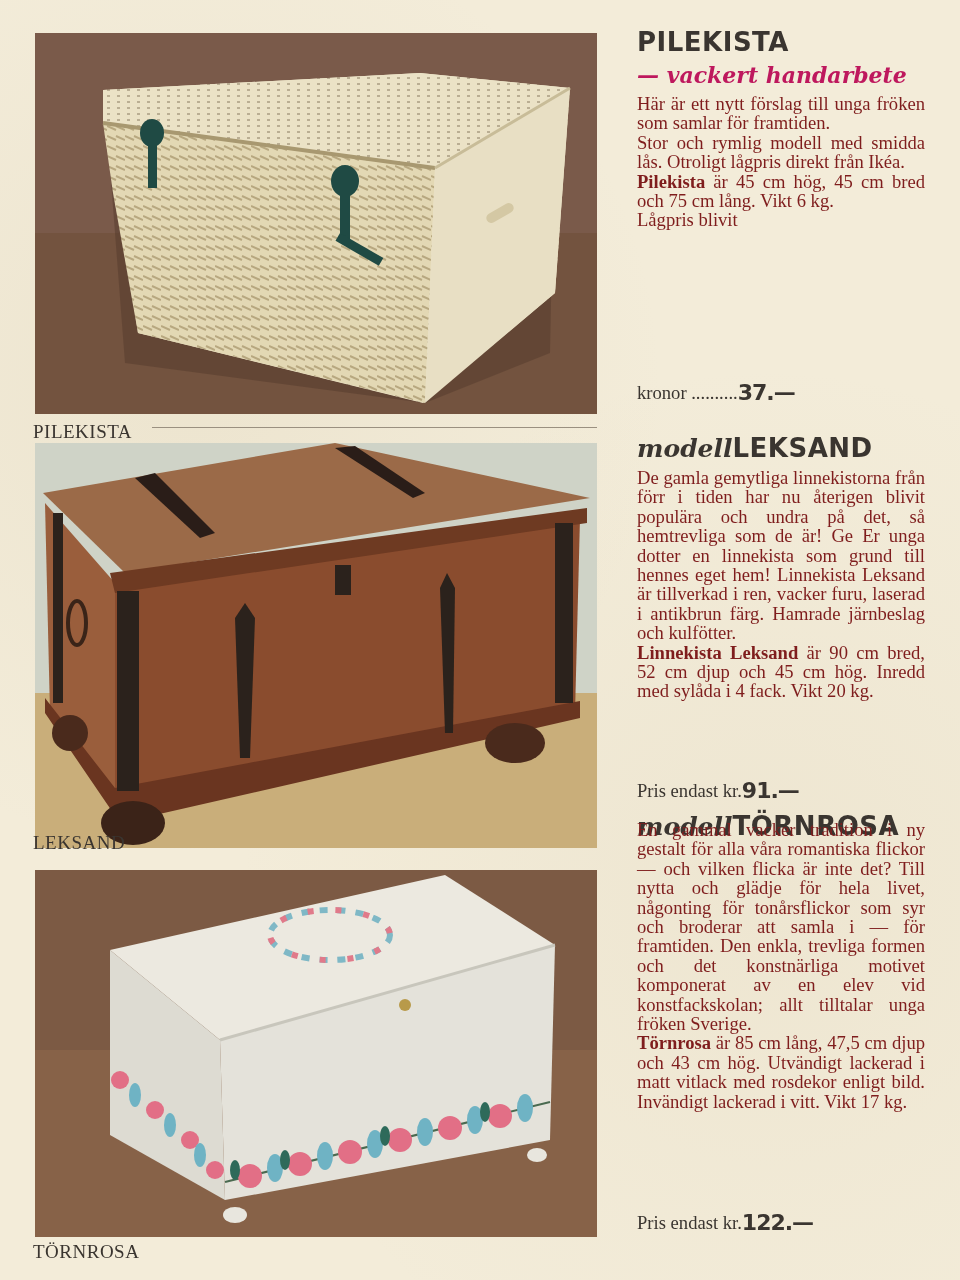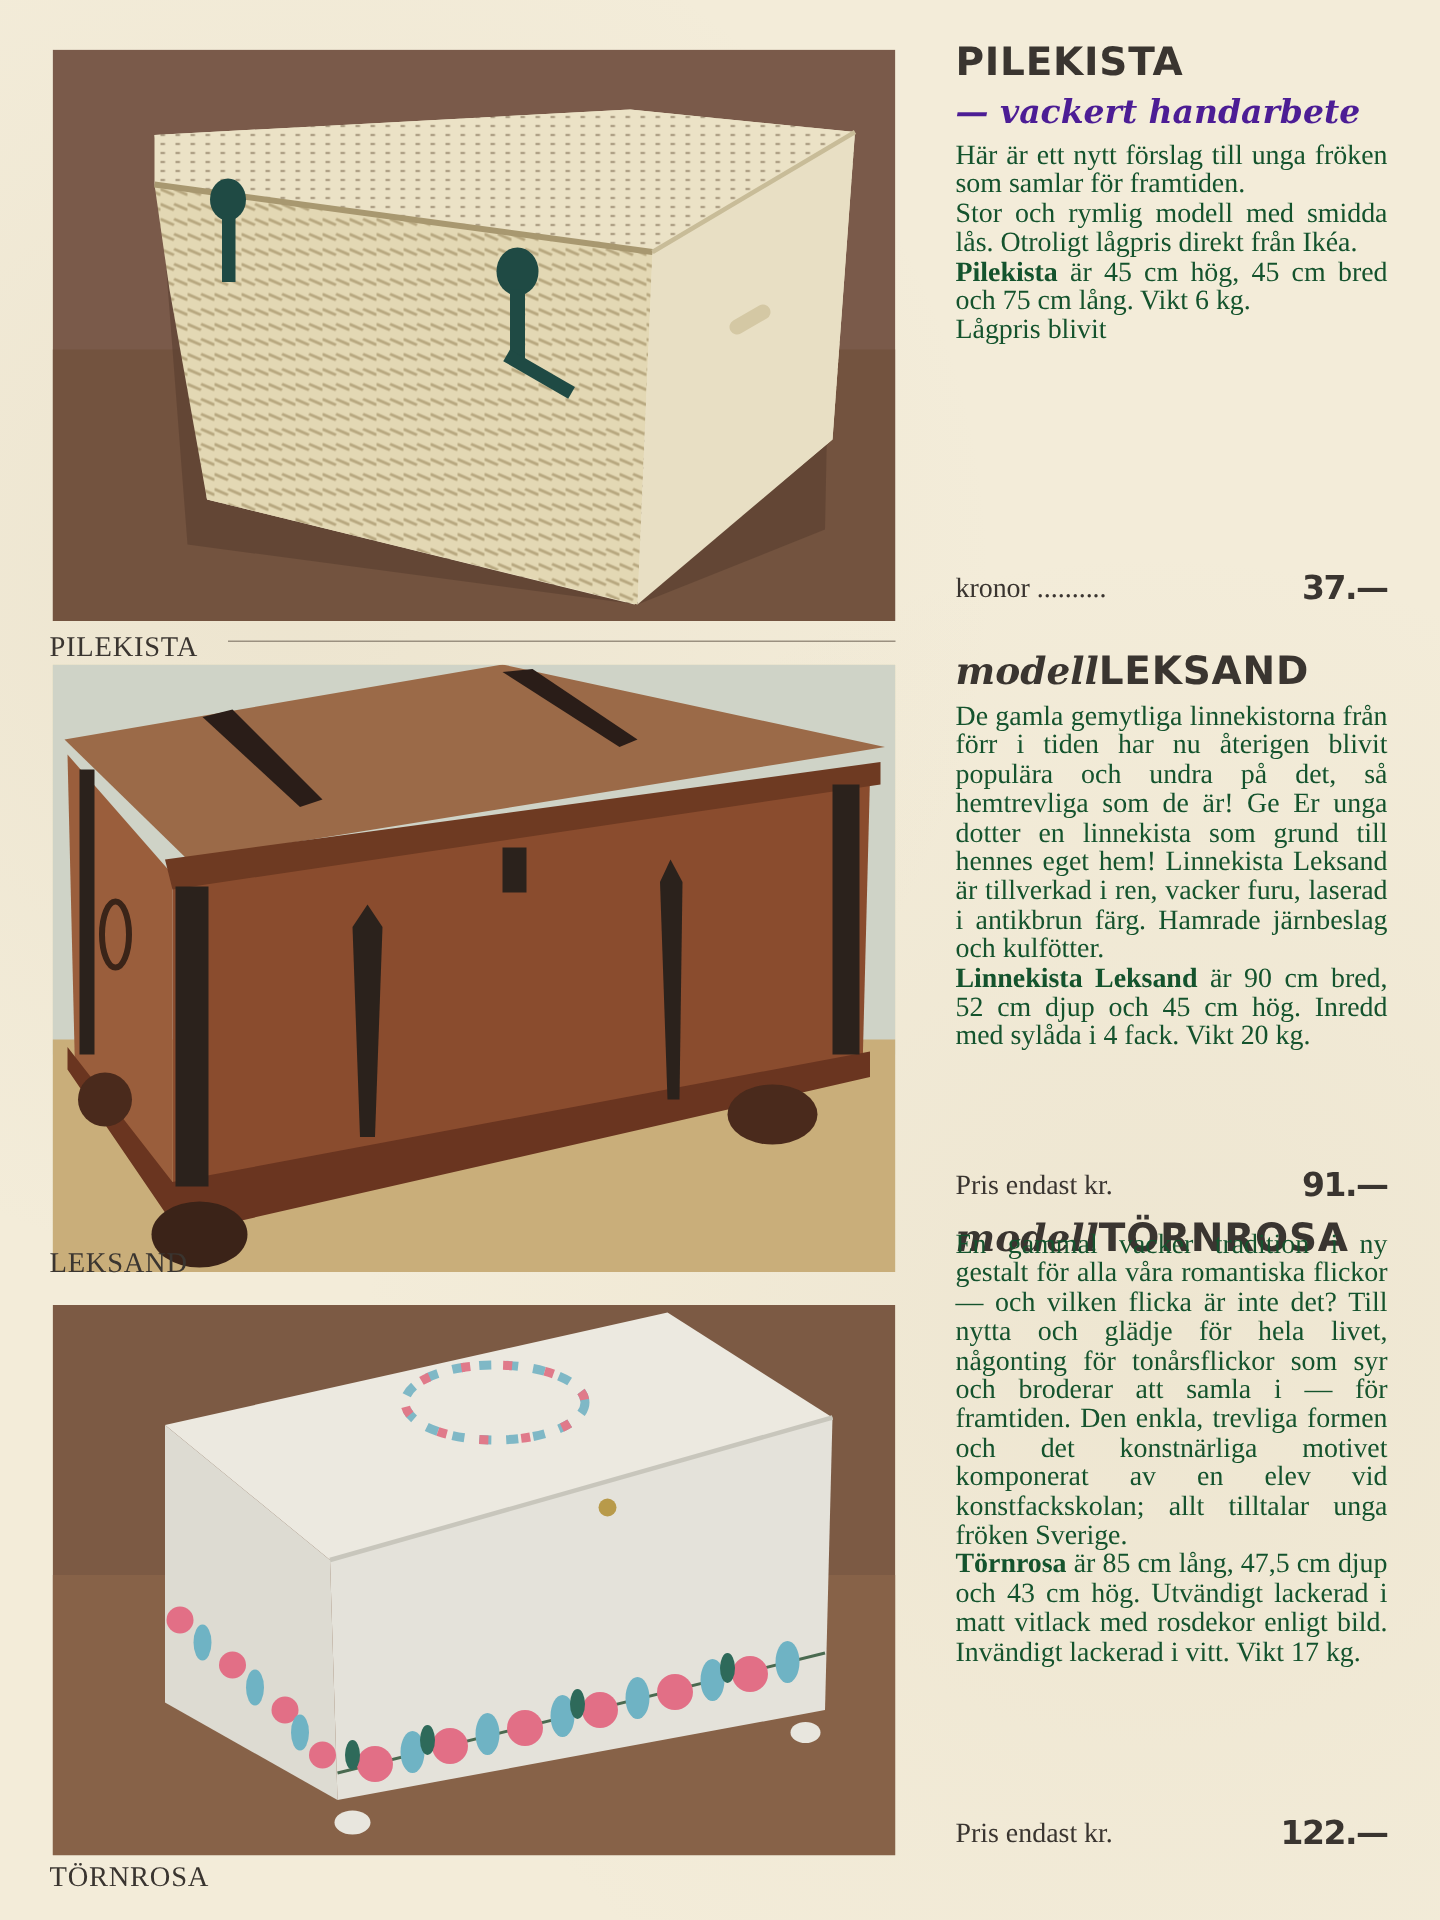--- a/index.html
+++ b/index.html
@@ -29,33 +29,33 @@
   .col { position:absolute; left:637px; width:288px; }
   .h-sans {
     font-family:"DejaVu Sans", sans-serif; font-weight:bold; color:#3a3530;
     letter-spacing:0.5px;
   }
   .h-italic {
     font-family:"DejaVu Serif", serif; font-style:italic; font-weight:bold;
   }
   .body {
     font-family:"Liberation Serif", serif; font-size:18.6px; line-height:19.4px;
-    text-align:justify; color:#14532d;
+    text-align:justify; color:#7f1d1d;
   }
   .body b { font-weight:bold; }
   .price-row {
-    display:flex; justify-content:space-between; align-items:flex-end;
+    display:flex; justify-content:flex-start; align-items:flex-end;
     font-family:"Liberation Serif", serif; font-size:18.6px; line-height:19.4px;
   }
   .price {
     font-family:"DejaVu Sans", sans-serif; font-weight:bold; font-size:22px;
     letter-spacing:-1px;
   }
   #title1 { top:27px; font-size:26px; }
-  #sub1 { top:62px; color:#4c1d95; font-size:22px; }
+  #sub1 { top:62px; color:#be185d; font-size:22px; }
   #body1 { top:94px; }
   #price1 { top:383px; }
   #head2 { top:433px; }
   #body2 { top:468px; }
   #price2 { top:781px; }
   #head3 { top:811px; }
   #body3 { top:820px; }
   #price3 { top:1213px; }
   .model-head { display:flex; align-items:baseline; }
   .model-head .m { font-size:25px; color:#3a3530; }

